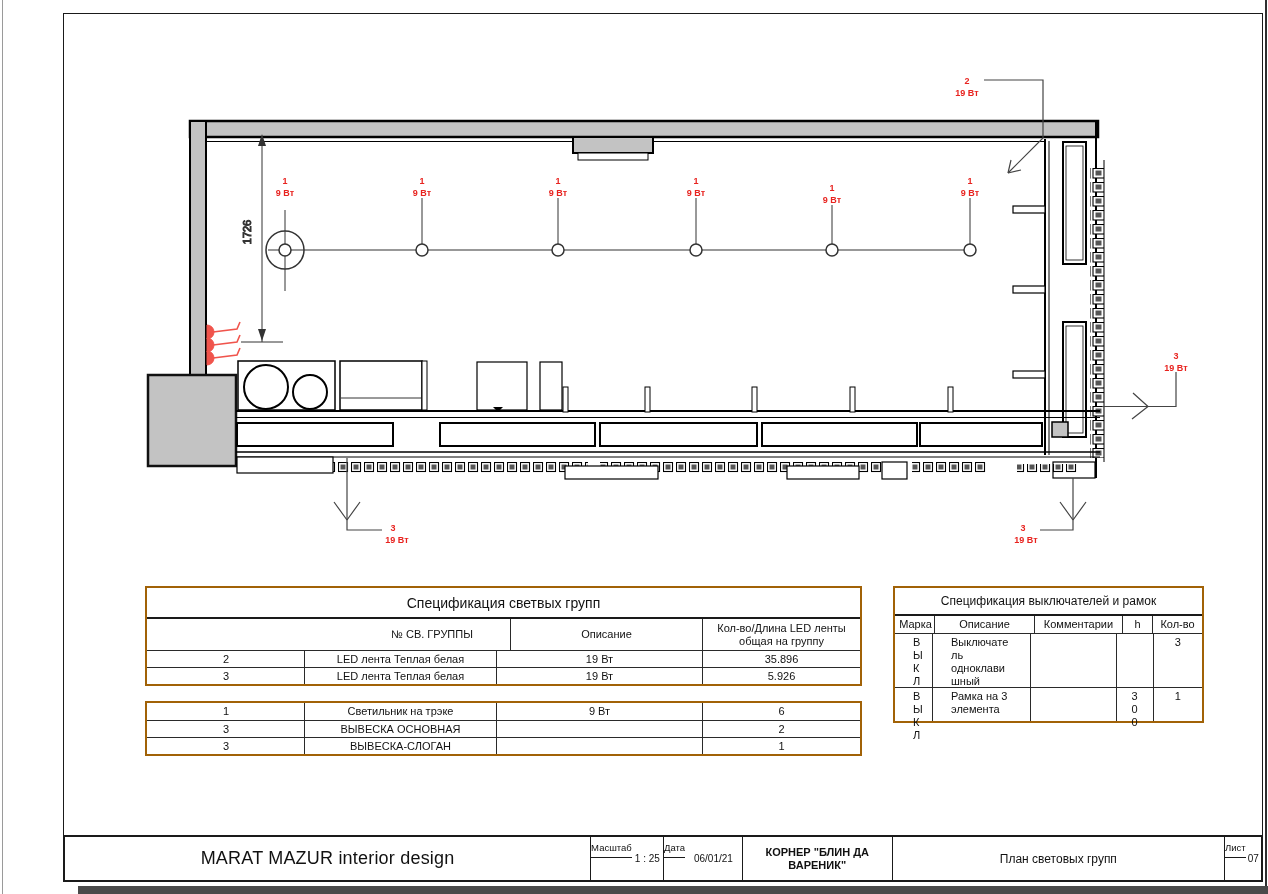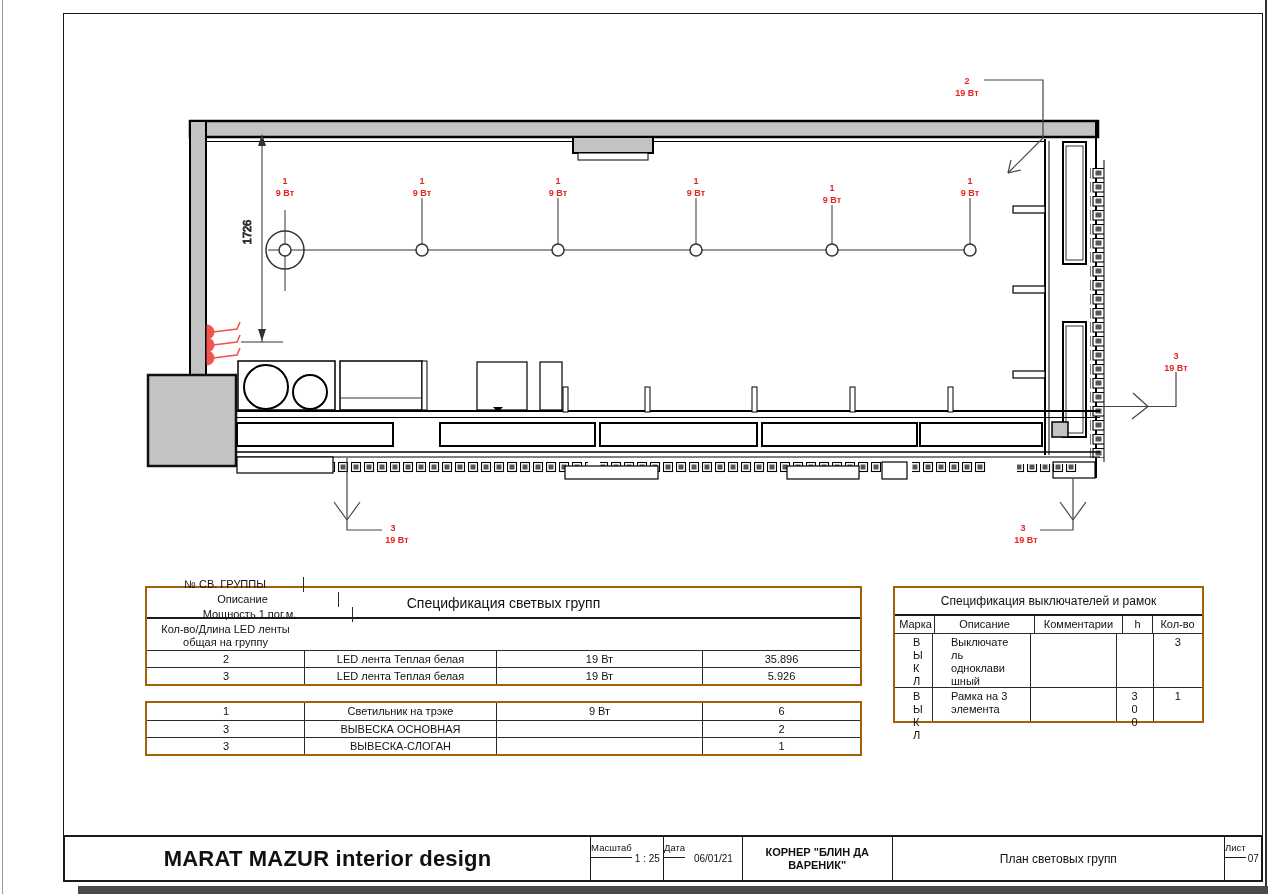--- a/index.html
+++ b/index.html
@@ -16,38 +16,38 @@
               display:flex;align-items:center;justify-content:center;}
   .row{display:flex;box-sizing:border-box;justify-content:flex-end;}
   .row + .row{border-top:1px solid #2a2a2a;}
   .c{box-sizing:border-box;border-right:1px solid #2a2a2a;display:flex;align-items:center;
      justify-content:center;text-align:center;font-size:11px;line-height:13px;padding:1px 3px;}
   .c:last-child{border-right:none;}
   .head .c{font-size:11px;}
   
   .lc1{width:157px;} .lc2{width:192px;} .lc3{width:206px;} .lc4{width:157px;}
   .lt .title{height:29px;font-size:14px;}
-  .lt .head{height:31px;flex-direction:column;}
+  .lt .head{height:31px;}
   .lt .row.data{height:17px;}
   
   .rt .title{height:26px;font-size:12px;}
   .rt .head{height:17px;}
   .rc1{width:38px;} .rc2{width:100px;} .rc3{width:88px;} .rc4{width:30px;} .rc5{width:49px;}
   .rt .data .c{align-items:flex-start;justify-content:flex-start;text-align:left;
                word-wrap:break-word;word-break:break-word;padding:2px 18px;}
   .rt .data .c.ctr{justify-content:center;text-align:center;}
   .rt .data.r1{height:54px;} .rt .data.r2{height:34px;}
 
   
   .tblock{position:absolute;left:63px;top:835px;width:1200px;height:47px;box-sizing:border-box;
           border:2px solid #1a1a1a;display:flex;background:#fff;}
   .tb-cell{box-sizing:border-box;border-right:1.5px solid #1a1a1a;display:flex;
            align-items:center;justify-content:center;text-align:center;}
   .tb-cell:last-child{border-right:none;}
-  .tb-company{width:527px;font-size:22px;font-weight:bold;letter-spacing:.2px;}
+  .tb-company{width:527px;font-size:18px;font-weight:normal;letter-spacing:.2px;}
   .tb-split{display:flex;align-items:stretch;justify-content:stretch;padding:0;}
   .tb-split .lab{height:20px;border-bottom:1px solid #1a1a1a;font-size:9.5px;display:flex;
                  align-items:center;justify-content:center;}
   .tb-split .val{flex:1;font-size:10px;display:flex;align-items:center;justify-content:center;}
   .tb-scale{width:73px;} .tb-date{width:79px;}
   .tb-project{width:150px;font-size:11px;font-weight:bold;line-height:13px;padding:0 6px;}
   .tb-drawing{width:333px;font-size:12px;}
   .tb-sheet{width:36px;}
   svg text{font-family:"Liberation Sans",sans-serif;}
   .redlab{fill:#e8231f;font-size:9px;font-weight:bold;text-anchor:middle;}
@@ -228,21 +228,20 @@
         <text class="redlab" x="1026" y="543">19 Вт</text>
       </g>
     </g>
   </svg>
 
   <div class="tbl lt" style="left:145px;top:586px;width:717px;">
     <div class="title">Спецификация светвых групп</div>
     <div class="row head">
       <div class="c lc1">№ СВ. ГРУППЫ</div>
       <div class="c lc2">Описание</div>
-      <div class="c lc3">Мощность 1 пог.м.</div>
       <div class="c lc4">Кол-во/Длина LED ленты общая на группу</div>
     </div>
     <div class="row data">
       <div class="c lc1">2</div>
       <div class="c lc2">LED лента Теплая белая</div>
       <div class="c lc3">19 Вт</div>
       <div class="c lc4">35.896</div>
     </div>
     <div class="row data">
       <div class="c lc1">3</div>

